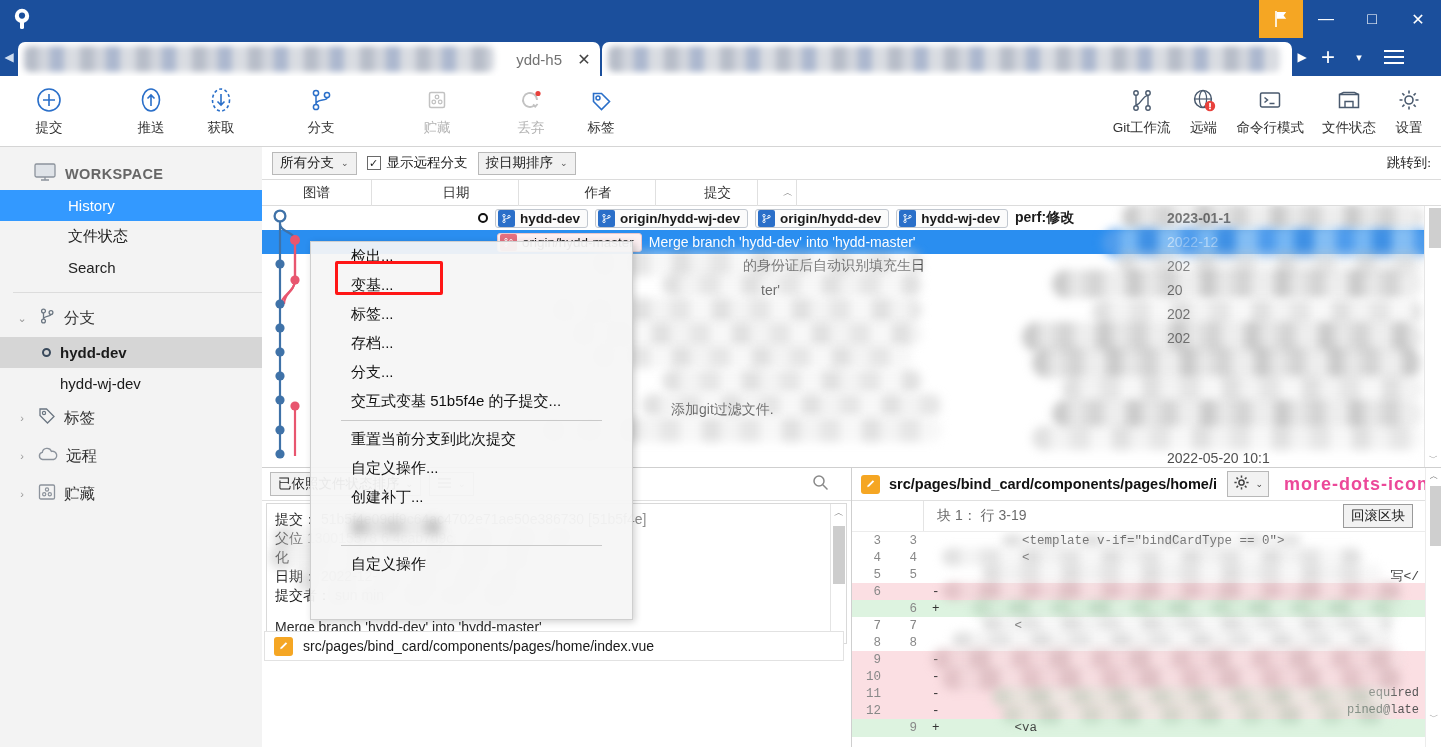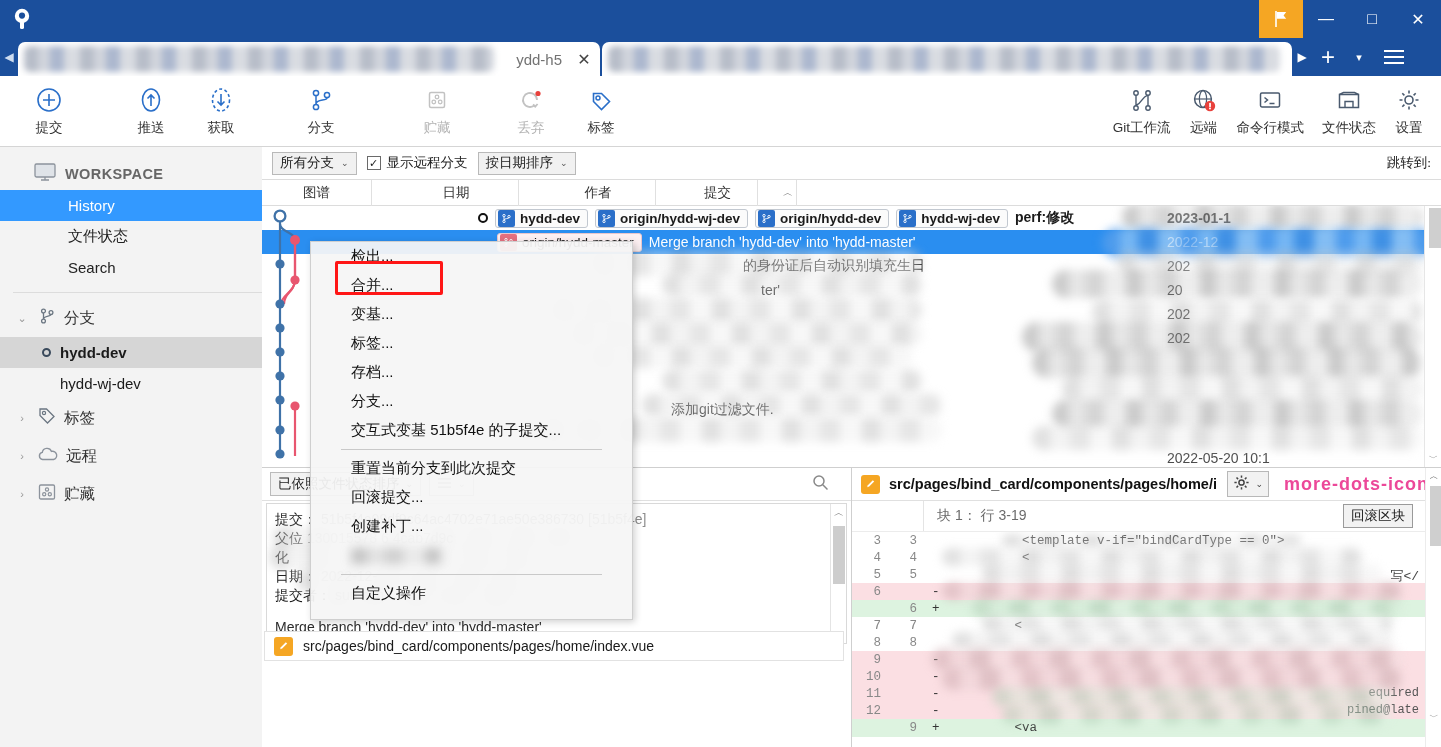--- a/index.html
+++ b/index.html
@@ -980,29 +980,28 @@
 
     <div class="diff-scrollbar">
       <div class="sb-arrow" style="position:absolute;top:0;left:0;width:16px;height:17px">︿</div>
       <div class="sb-thumb" style="position:absolute;top:18px;left:2px;width:12px;height:60px"></div>
       <div class="sb-arrow" style="position:absolute;bottom:22px;left:0;width:16px;height:17px">﹀</div>
     </div>
   </div>
 
   <div class="ctx-menu">
     <div class="ctx-item">检出...</div>
-    <div class="ctx-item">合并...</div>
     <div class="ctx-item">变基...</div>
     <div class="ctx-item">标签...</div>
     <div class="ctx-item">存档...</div>
     <div class="ctx-item">分支...</div>
     <div class="ctx-item">交互式变基 51b5f4e 的子提交...</div>
     <div class="ctx-sep"></div>
     <div class="ctx-item">重置当前分支到此次提交</div>
-    <div class="ctx-item">回滚提交...</div>
+    <div class="ctx-item">自定义操作...</div>
     <div class="ctx-item">创建补丁...</div>
     <div class="ctx-item">
       <span class="smudge" style="position:relative;display:inline-block;left:0;top:0;width:90px;height:16px;border-radius:3px"></span>
     </div>
     <div class="ctx-sep"></div>
     <div class="ctx-item">自定义操作</div>
     <div class="ctx-highlight"></div>
   </div>
 
 </div>

